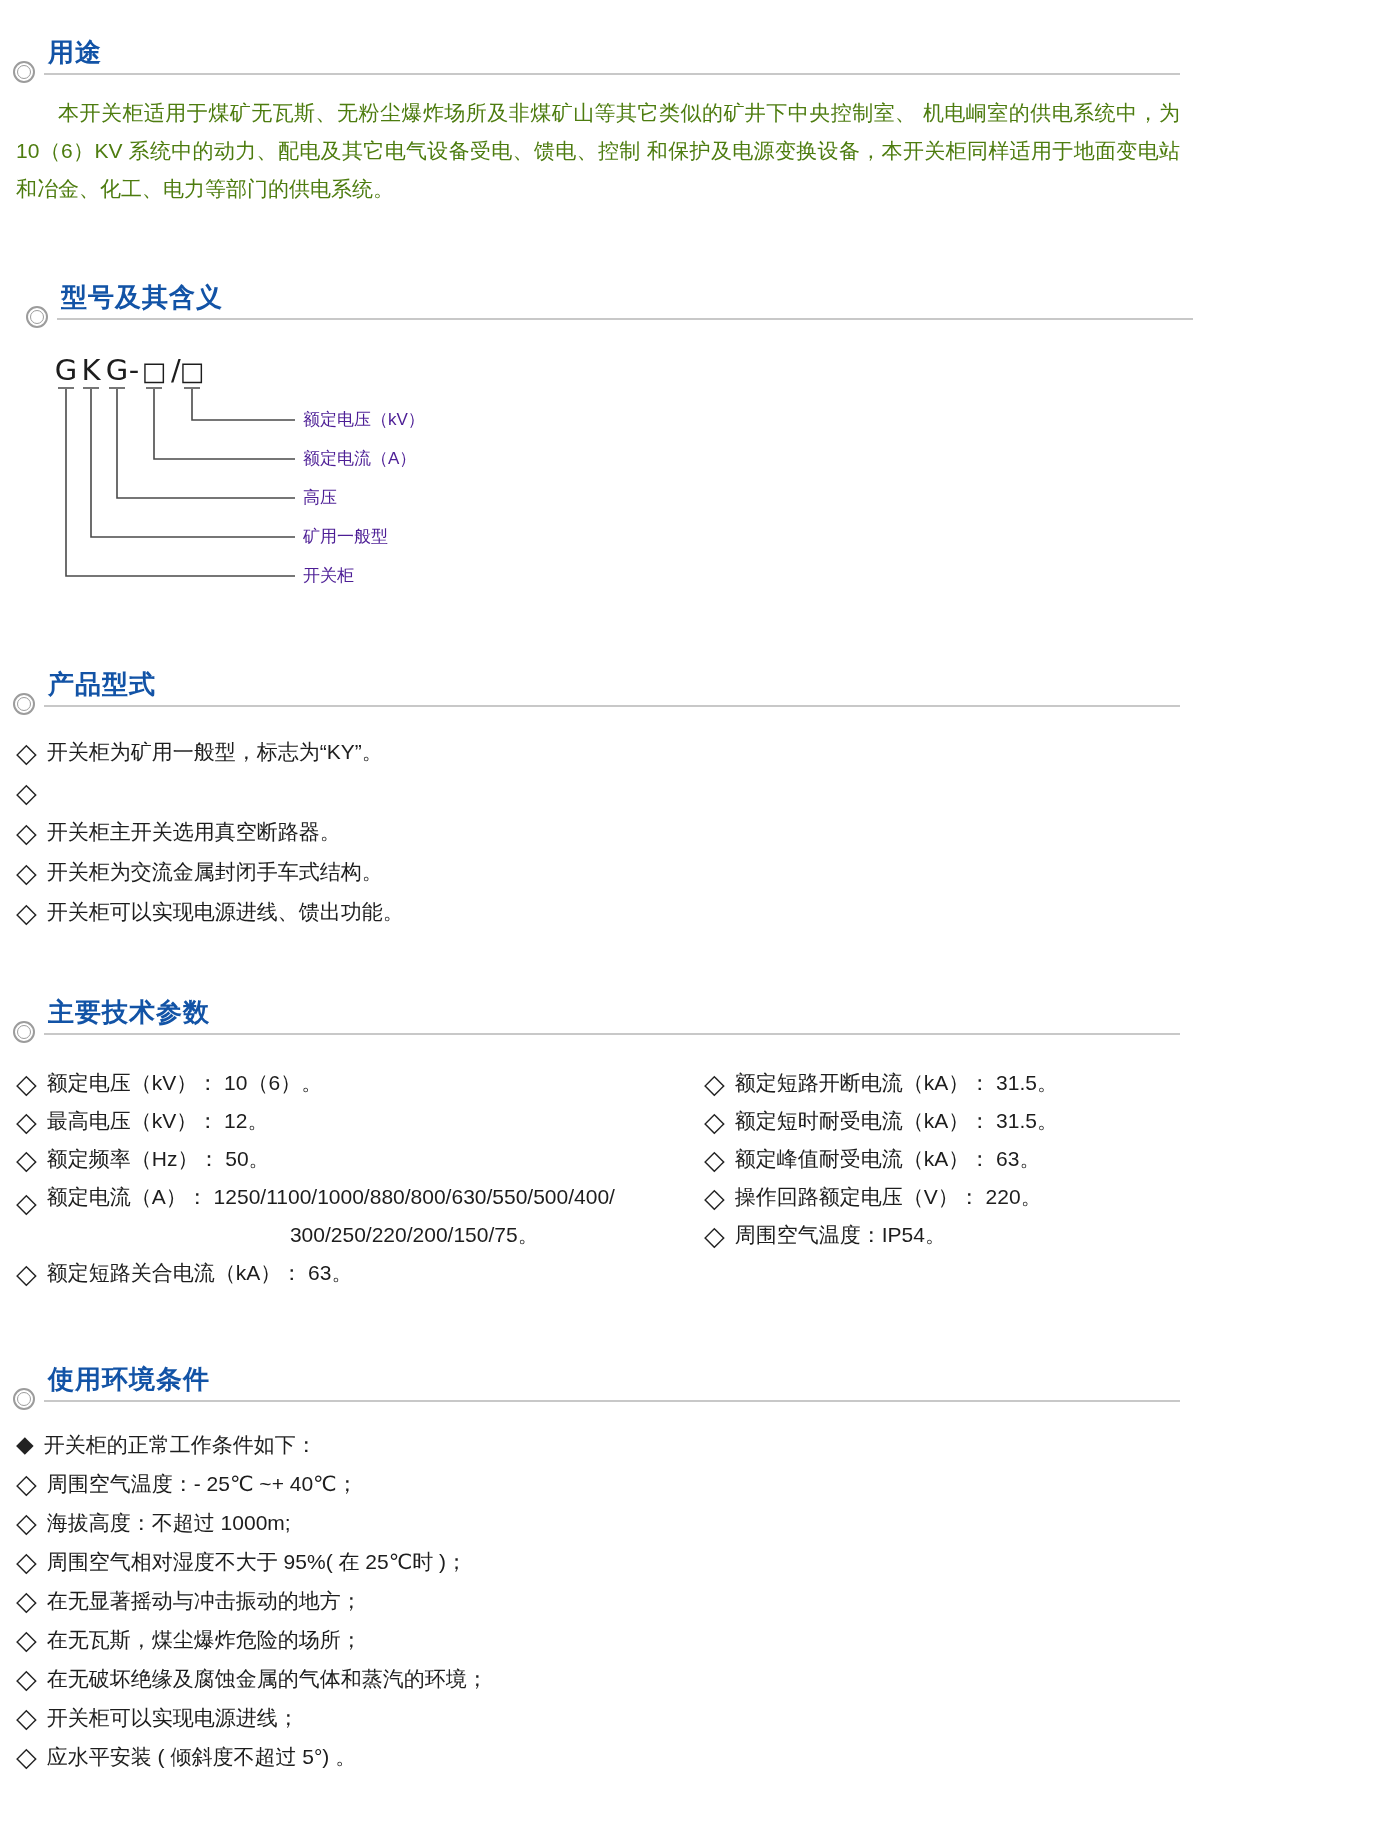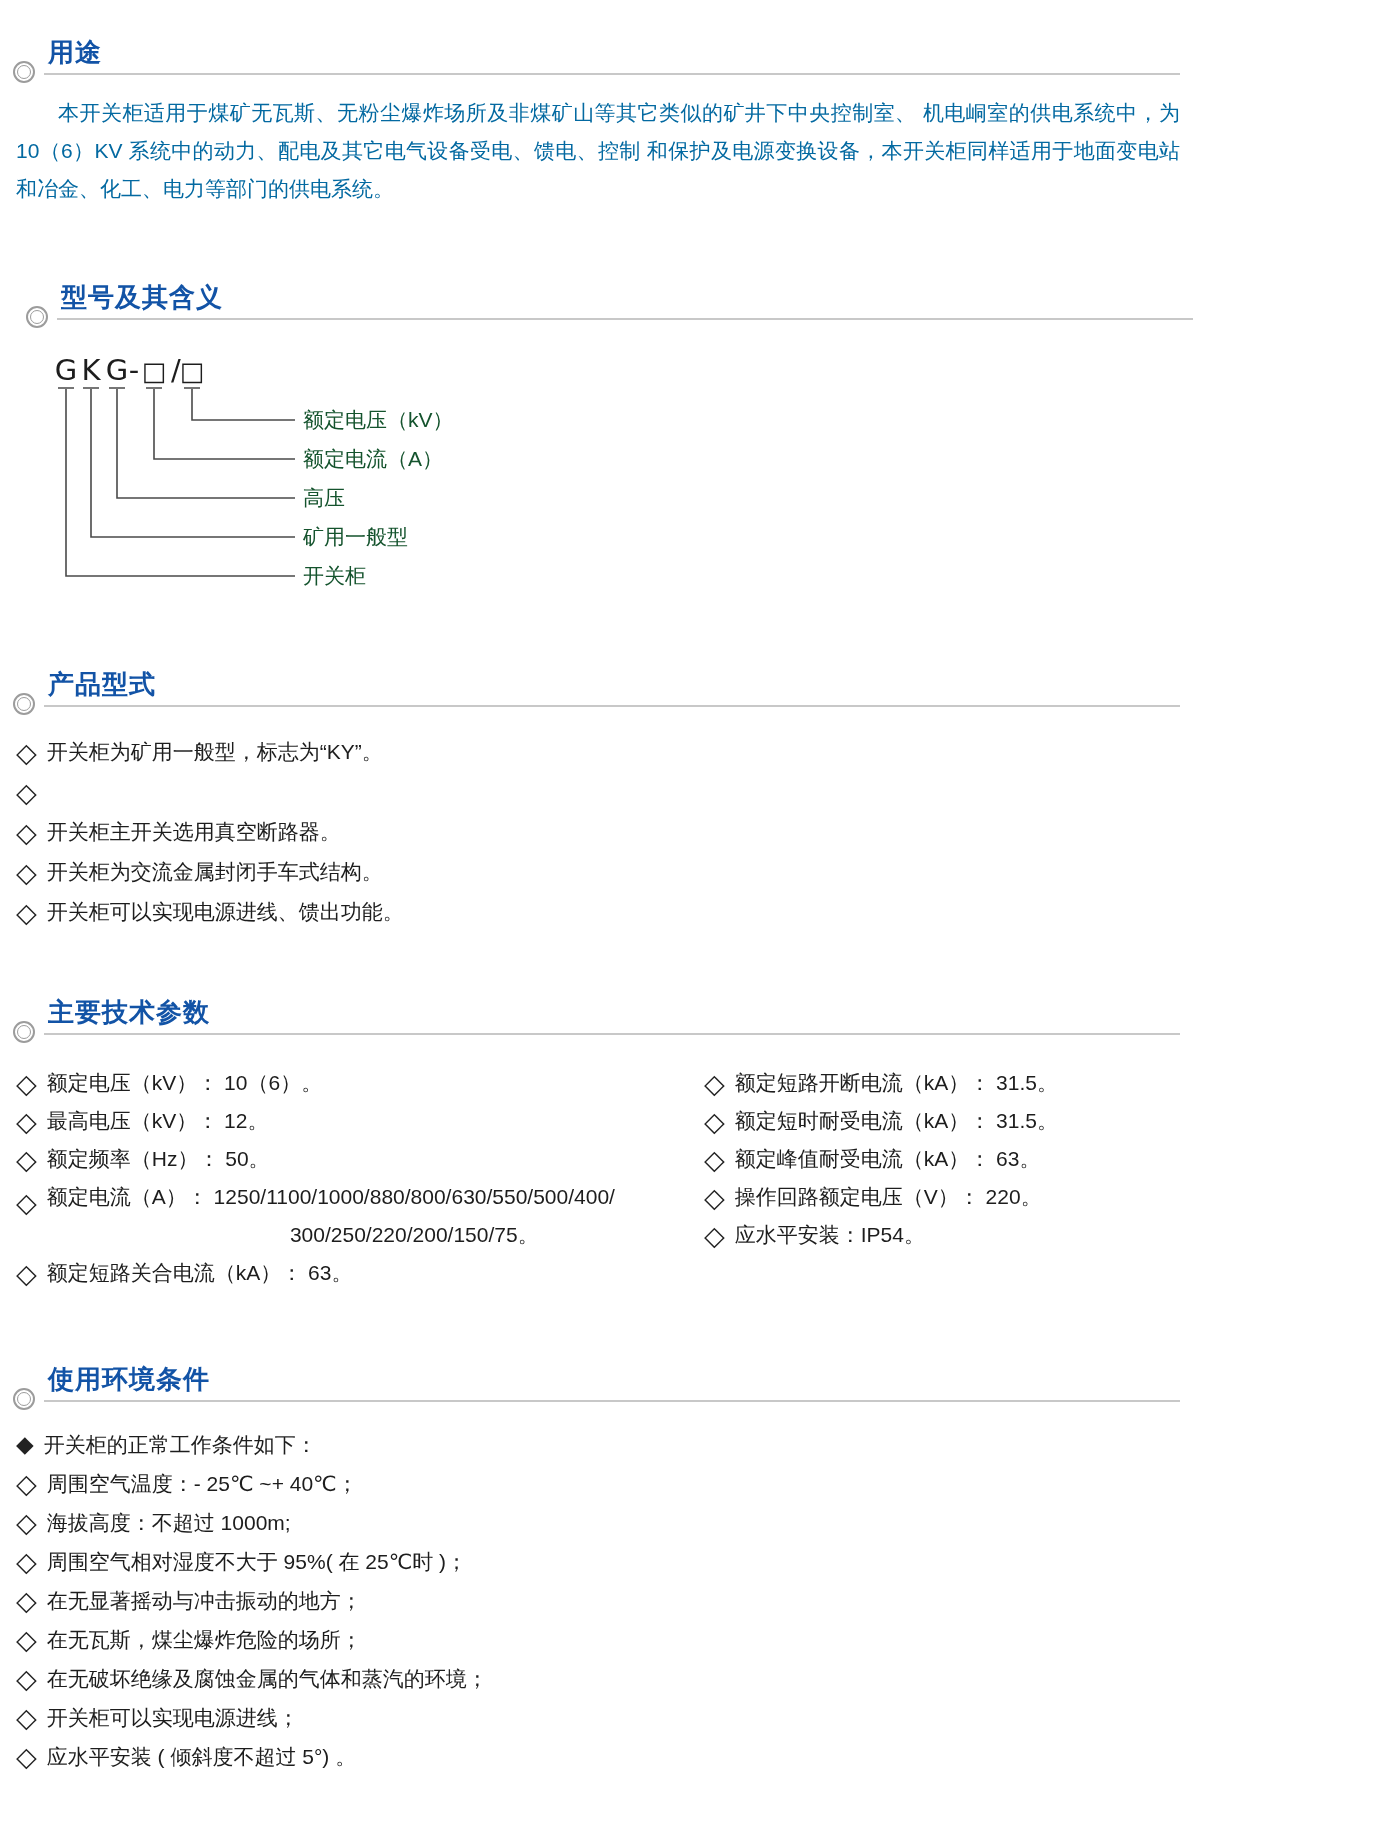--- a/index.html
+++ b/index.html
@@ -35,35 +35,35 @@
   }
   .rule {
     position: absolute; left: 44px; right: 16px; top: 35px;
     height: 2px; background: #c8c8c8;
   }
 
   
   .usage-p {
     margin: 12px 16px 0 16px;
     font-size: 21px; line-height: 38px;
-    text-align: justify; text-indent: 2em; color: #0369a1;
+    text-align: justify; text-indent: 2em; color: #4d7c0f;
   }
 
   
   .model-diagram { position: relative; margin-top: 28px; height: 240px; }
   .code-char {
     position: absolute; top: 0; transform: translateX(-50%);
     font-family: "DejaVu Sans", "Liberation Sans", sans-serif;
     font-size: 29px; line-height: 30px; color: #1d1d1d;
   }
   .code-char.box { font-size: 26px; line-height: 32px; }
   .diagram-lines { position: absolute; left: 0; top: 0; }
   .model-label {
     position: absolute; left: 290px;
-    font-size: 21px; line-height: 26px; color: #14532d; white-space: nowrap;
+    font-size: 17px; line-height: 26px; color: #4c1d95; white-space: nowrap;
   }
 
   
   .dlist { margin: 0; padding: 0; }
   .ditem {
     display: flex; align-items: center;
     height: 40px; padding-left: 16px;
     font-size: 21px; color: #1d1d1d;
   }
   .dia {
@@ -201,21 +201,21 @@
         <div class="ditem">
           <span class="dia">◇</span>
           <span>额定峰值耐受电流（kA）： 63。</span>
         </div>
         <div class="ditem">
           <span class="dia">◇</span>
           <span>操作回路额定电压（V）： 220。</span>
         </div>
         <div class="ditem">
           <span class="dia">◇</span>
-          <span>应水平安装：IP54。</span>
+          <span>周围空气温度：IP54。</span>
         </div>
       </div>
     </div>
   </section>
 
   <section class="sec" id="sec-env">
     <div class="sec-head">
       <h2 class="sec-title">使用环境条件</h2>
       <span class="ring"></span>
       <div class="rule"></div>

